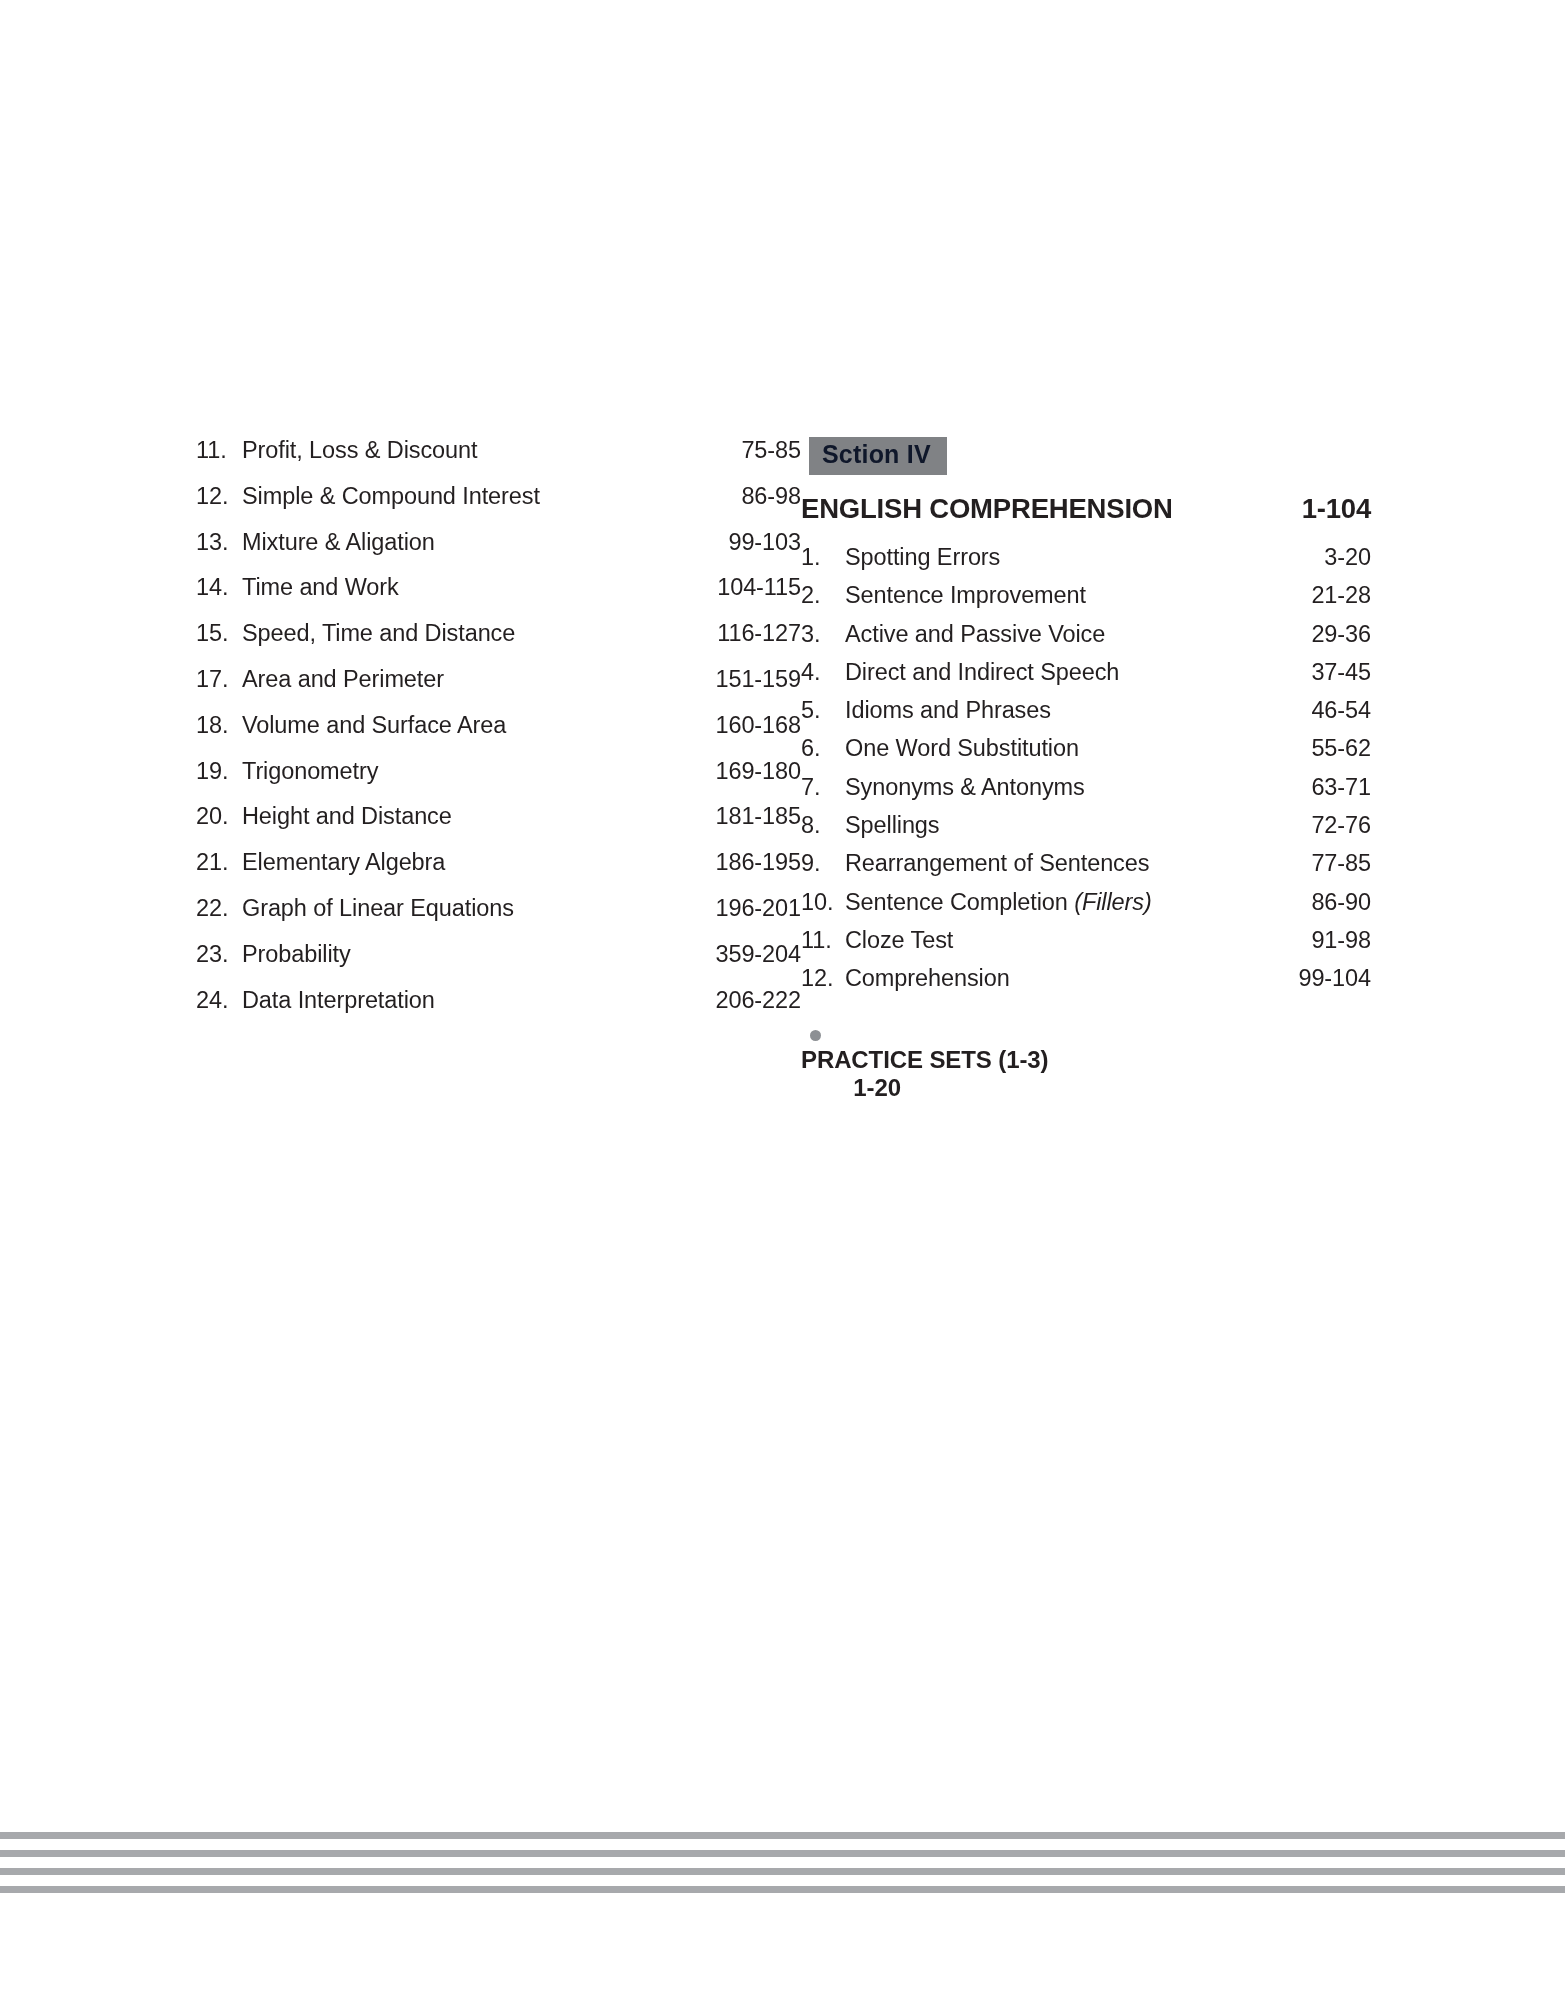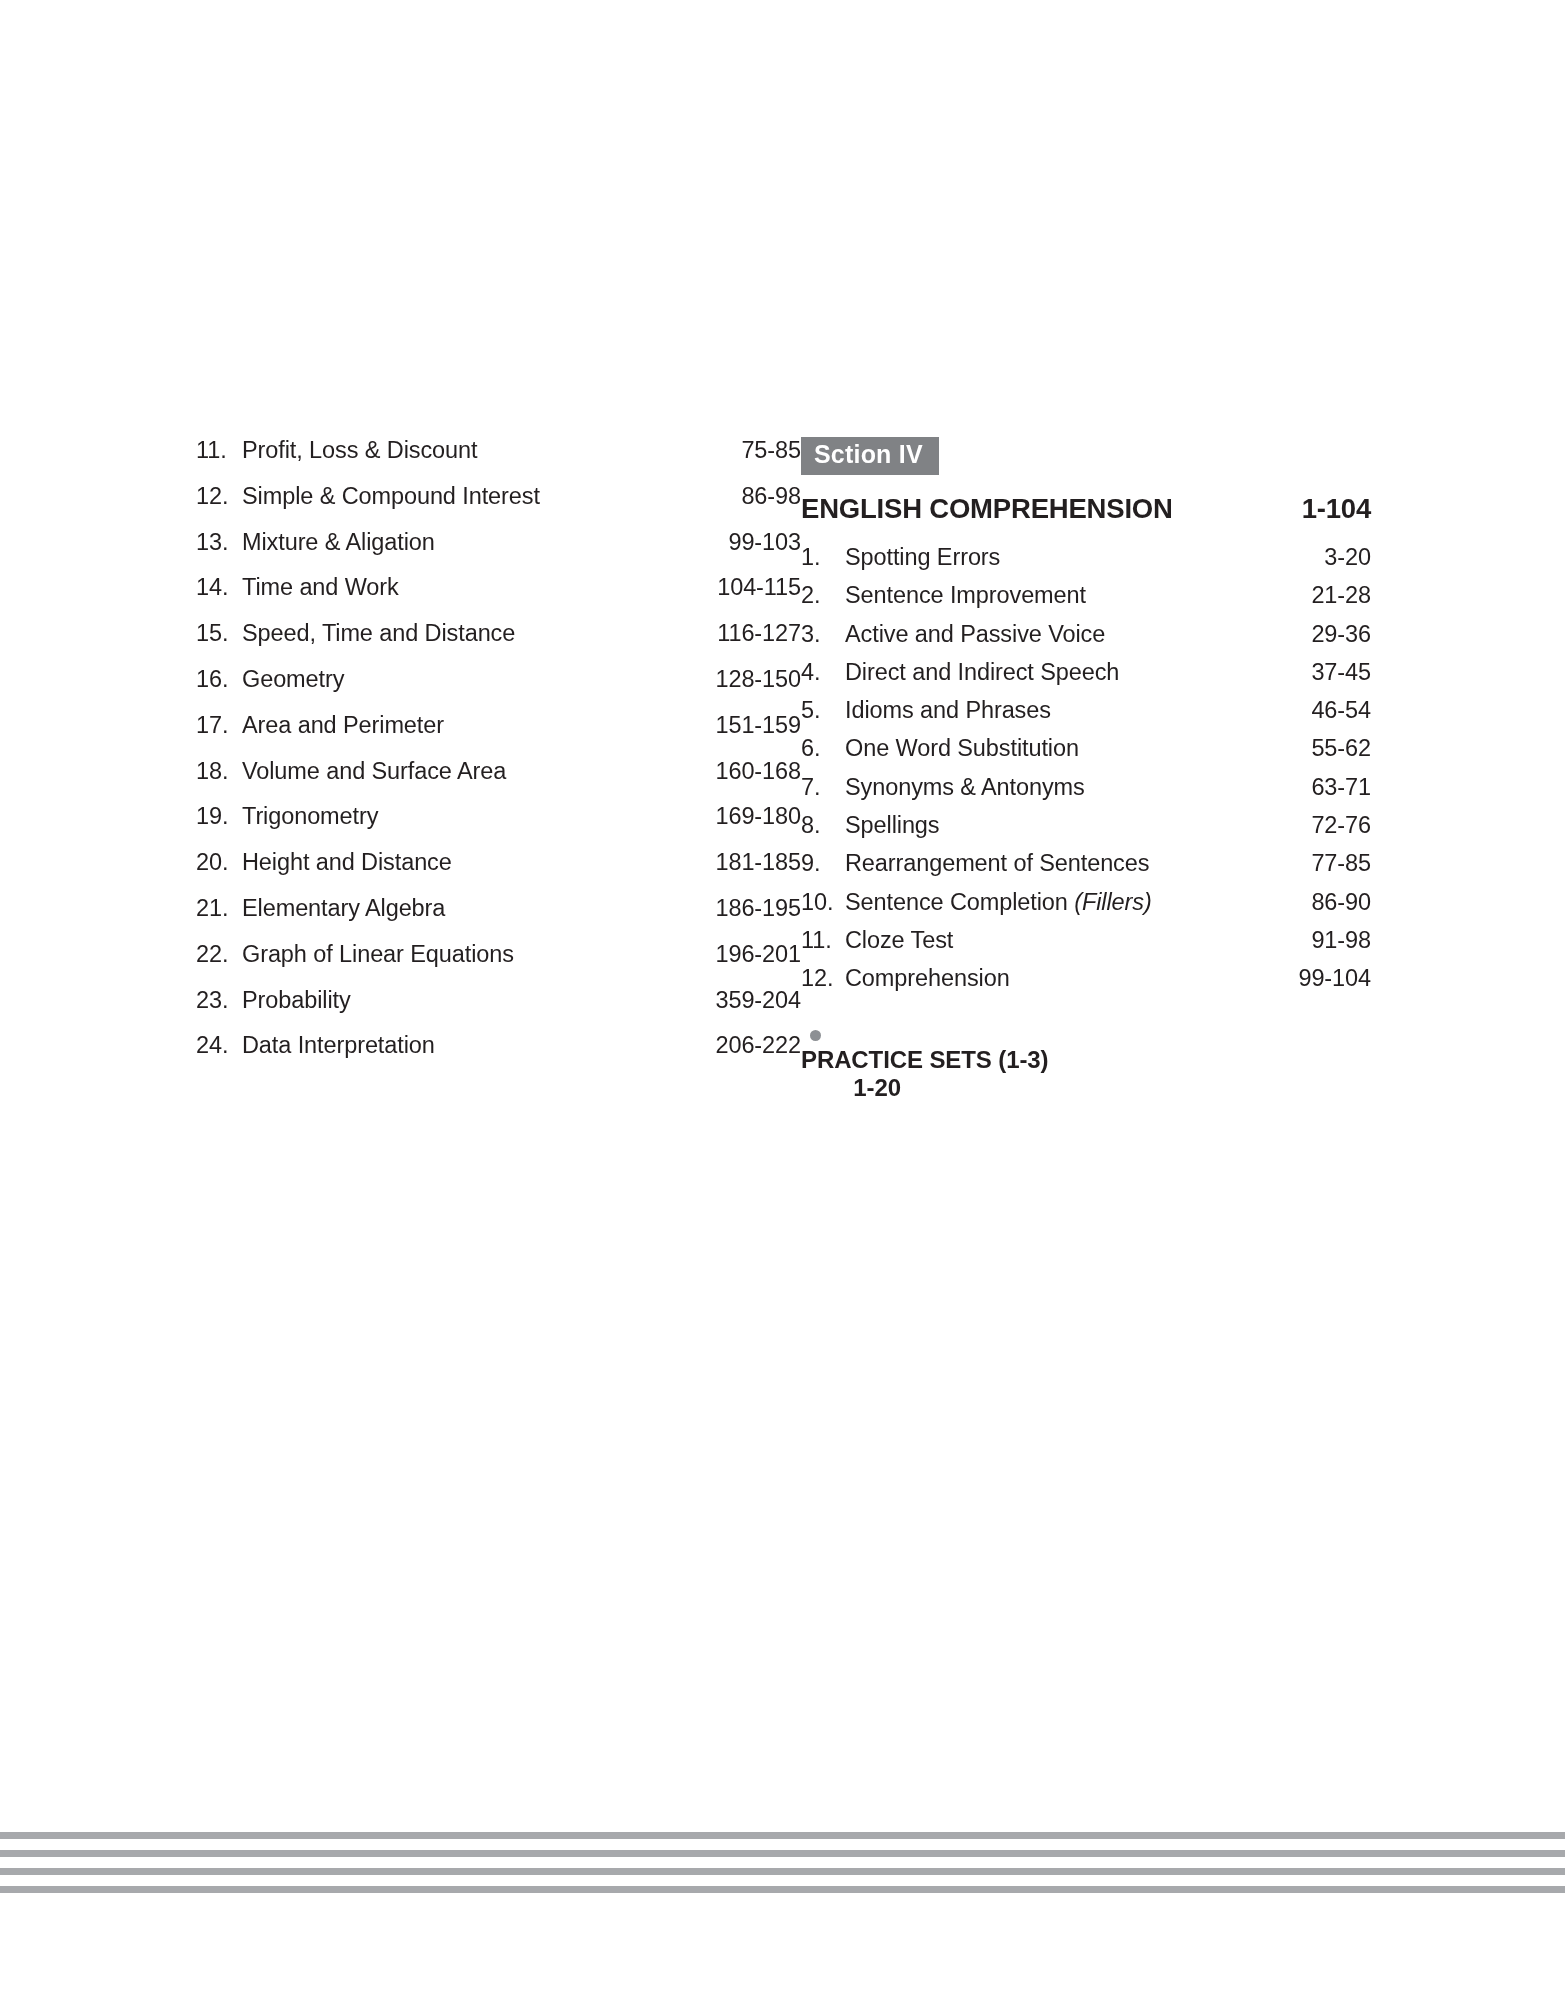--- a/index.html
+++ b/index.html
@@ -94,26 +94,27 @@
     width: 100px;
   }
   .col-right .title .paren {
     font-style: italic;
   }
 
   
   .badge {
     display: inline-block;
     background: #808285;
-    color: #ffffff;
+    color: #0f172a;
     font-weight: bold;
     font-size: 25px;
     letter-spacing: 0.2px;
     padding: 5px 16px 8px 13px;
     line-height: 1;
+    margin-left: 8px;
   }
   .badge-wrap {
     height: 56px;
   }
 
   
   .section-head {
     display: flex;
     align-items: baseline;
     width: 100%;
@@ -216,25 +217,20 @@
         <span class="num">14.</span>
         <span class="title">Time and  Work</span>
         <span class="pages">104-115</span>
       </div>
       <div class="row">
         <span class="num">15.</span>
         <span class="title">Speed, Time and Distance</span>
         <span class="pages">116-127</span>
       </div>
       <div class="row">
-        <span class="num">16.</span>
-        <span class="title">Geometry</span>
-        <span class="pages">128-150</span>
-      </div>
-      <div class="row">
         <span class="num">17.</span>
         <span class="title">Area and Perimeter</span>
         <span class="pages">151-159</span>
       </div>
       <div class="row">
         <span class="num">18.</span>
         <span class="title">Volume and Surface Area</span>
         <span class="pages">160-168</span>
       </div>
       <div class="row">

